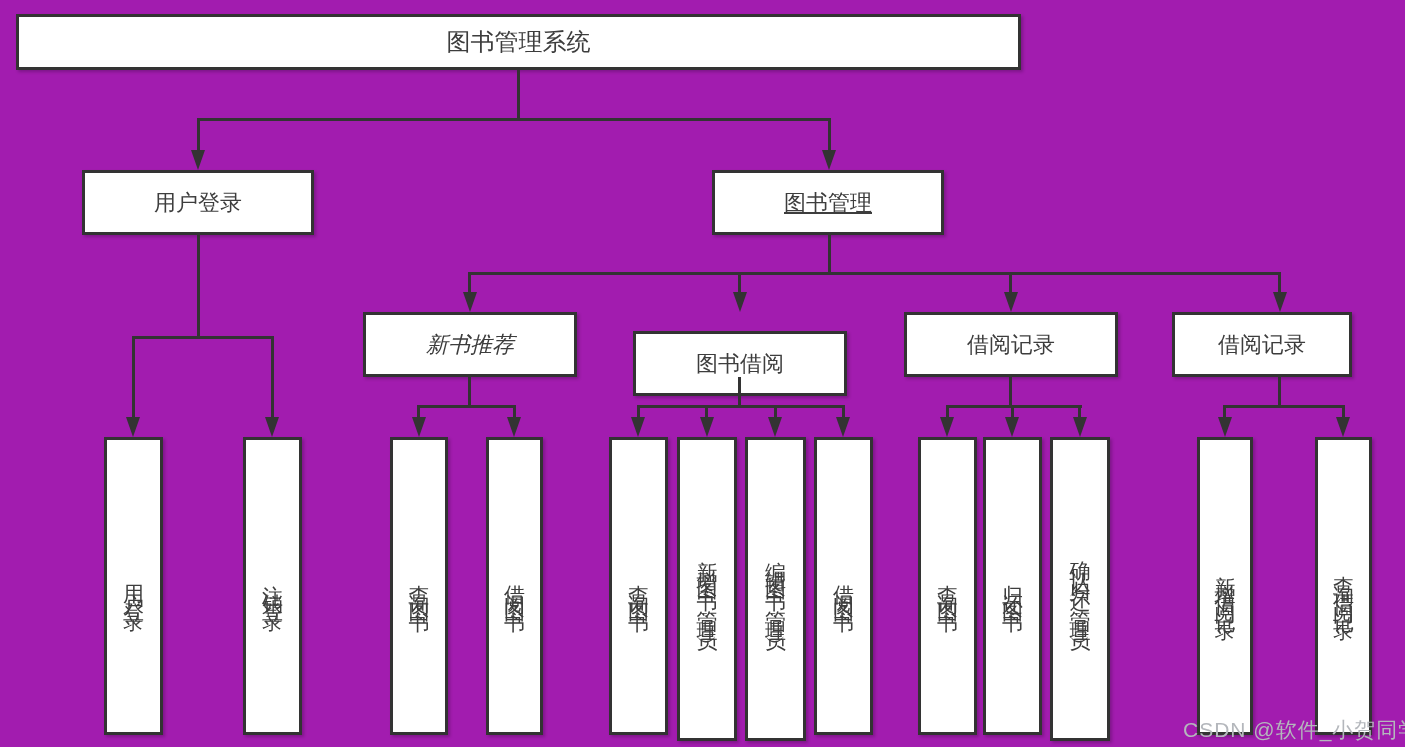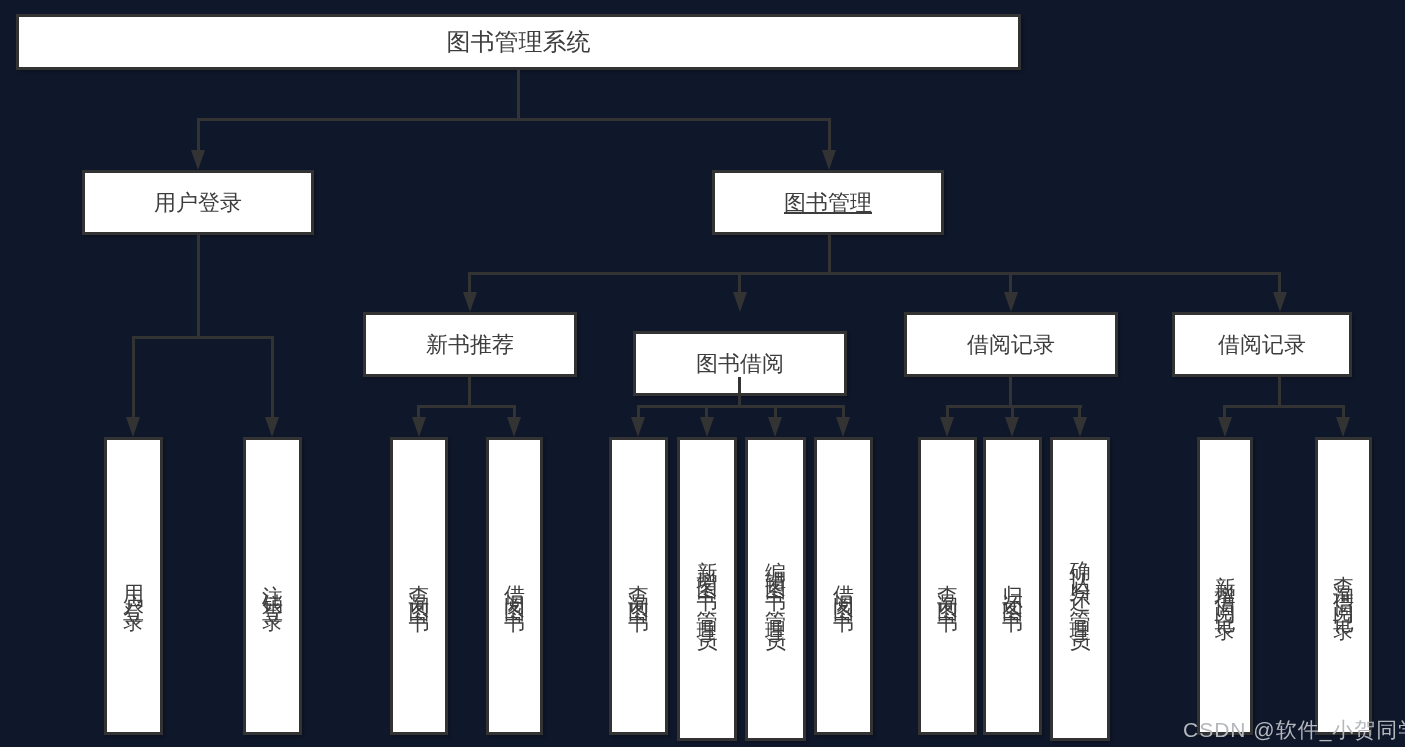--- a/index.html
+++ b/index.html
@@ -1,20 +1,20 @@
 <!DOCTYPE html>
 <html><head>
 <meta charset="utf-8">
 <style>
   html, body { margin: 0; padding: 0; background: #ffffff; }
   #stage {
     position: relative;
     width: 1405px;
     height: 747px;
-    background: #0f172a;
+    background: #a21caf;
     font-family: "Liberation Sans", "DejaVu Sans", sans-serif;
     overflow: hidden;
   }
   .box {
     position: absolute;
     box-sizing: border-box;
     background: #ffffff;
     border: 3px solid #333333;
     box-shadow: 2px 2px 3px rgba(0,0,0,0.22);
     display: flex;
@@ -79,21 +79,21 @@
   <div class="hline" style="left:468px; top:272px; width:813px;"></div>
   <div class="vline" style="left:468px; top:272px; height:21px;"></div>
   <div class="arrow" style="left:463px; top:292px;"></div>
   <div class="vline" style="left:738px; top:272px; height:21px;"></div>
   <div class="arrow" style="left:733px; top:292px;"></div>
   <div class="vline" style="left:1009px; top:272px; height:21px;"></div>
   <div class="arrow" style="left:1004px; top:292px;"></div>
   <div class="vline" style="left:1278px; top:272px; height:21px;"></div>
   <div class="arrow" style="left:1273px; top:292px;"></div>
 
-  <div class="box h" style="left:363px; top:312px; width:214px; height:65px;">新书推荐</div>
+  <div class="box h" style="left:363px; top:312px; width:214px; height:65px;font-style:italic;">新书推荐</div>
   <div class="box h" style="left:633px; top:312px; width:214px; height:65px;margin-top:19px;">图书借阅</div>
   <div class="box h" style="left:904px; top:312px; width:214px; height:65px;">借阅记录</div>
   <div class="box h" style="left:1172px; top:312px; width:180px; height:65px;">借阅记录</div>
 
   <div class="vline" style="left:468px; top:377px; height:28px;"></div>
   <div class="hline" style="left:417px; top:405px; width:99px;"></div>
   <div class="vline" style="left:417px; top:405px; height:13px;"></div>
   <div class="arrow" style="left:412px; top:417px;"></div>
   <div class="vline" style="left:513px; top:405px; height:13px;"></div>
   <div class="arrow" style="left:507px; top:417px;"></div>

